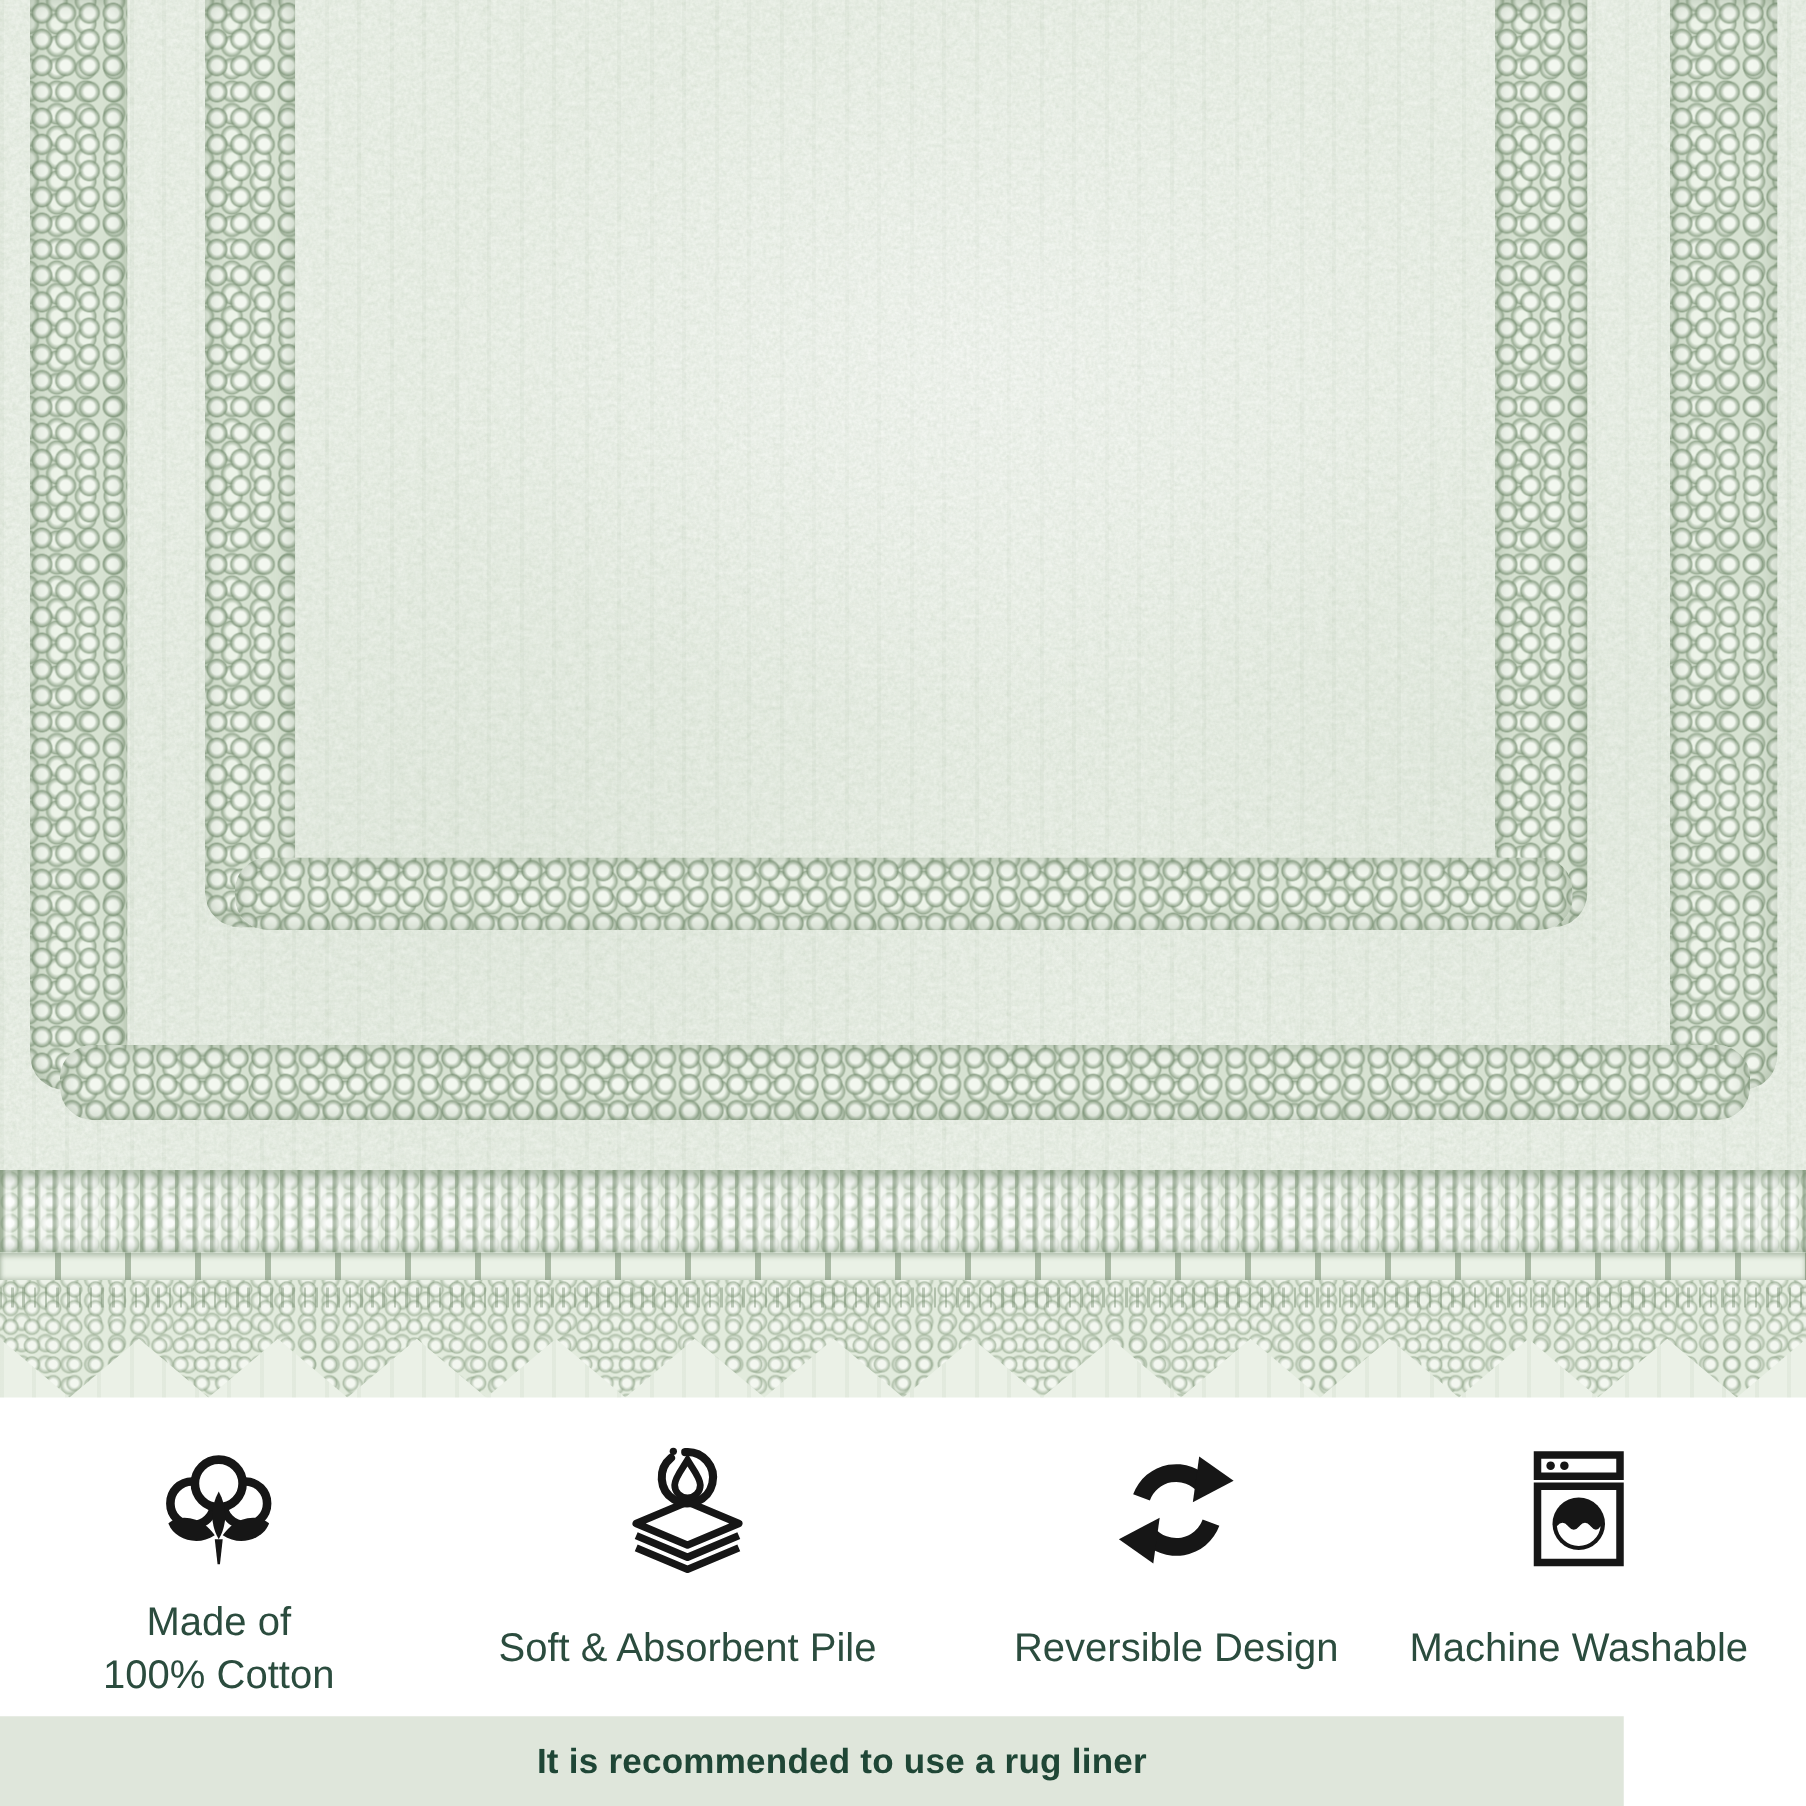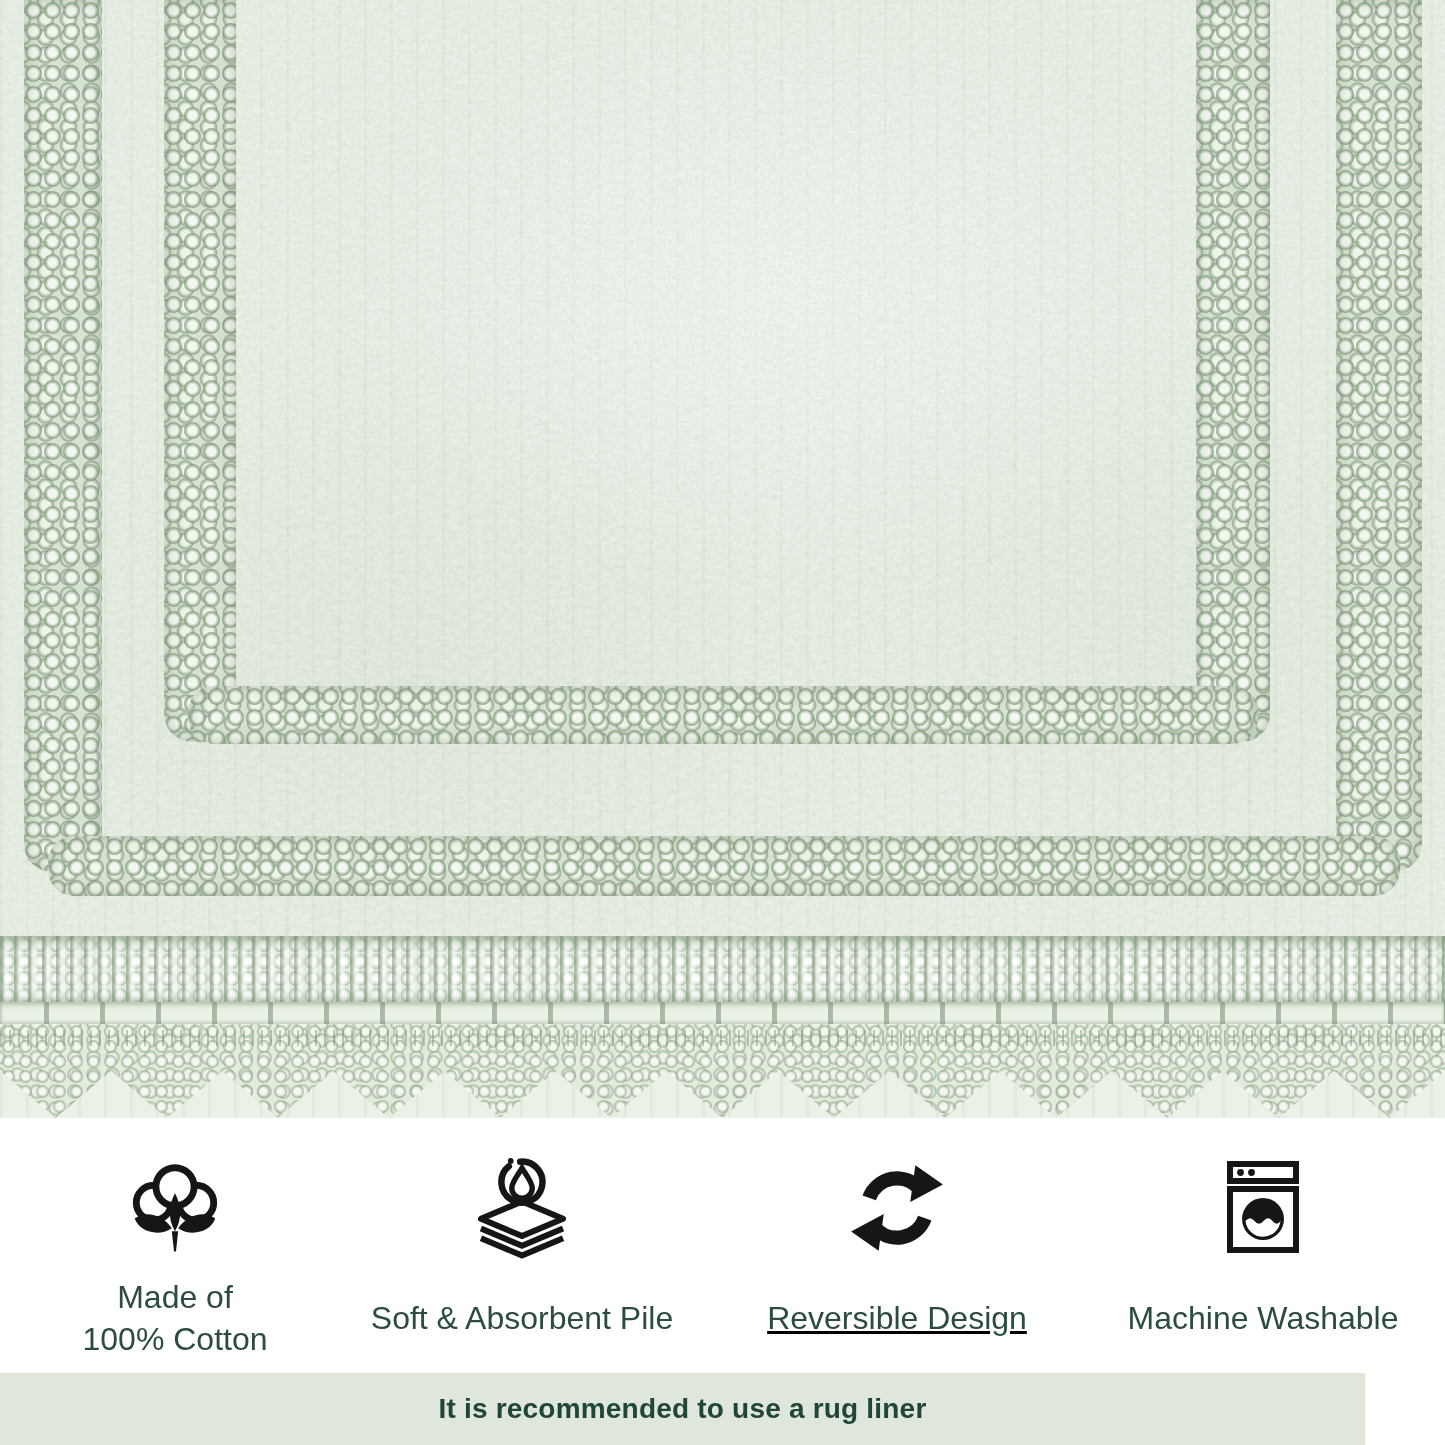--- a/index.html
+++ b/index.html
@@ -75,23 +75,23 @@
   }
   .feature .icon-box{height:112px;display:flex;align-items:center;justify-content:center;color:var(--icon-color,#161616);}
   .feature .icon-box svg{display:block;}
   .feature .label{
     margin-top:6px;height:96px;display:flex;align-items:center;justify-content:center;
     text-align:center;white-space:pre-line;
     font-size:32px;line-height:1.32;color:var(--label-text,#2b4c3e);
   }
   
   .banner{
-    position:absolute;left:0;top:1373px;width:1365px;height:72px;
+    position:absolute;left:0;top:1373px;width:1251px;height:72px;
     background:var(--banner-bg,#dfe6db);
-    display:flex;align-items:center;justify-content:center;
+    display:flex;align-items:center;justify-content:center;padding-left:48px;
   }
   .banner .banner-text{
     font-size:28px;font-weight:700;color:var(--banner-text,#1f4636);letter-spacing:.2px;
   }
 </style>
 </head>
 <body>
 
 <div class="photo">
 
@@ -135,37 +135,37 @@
         <path d="M53,69 C62,56 78,52 88,60 C84,72 66,78 53,69 Z"></path>
         <path d="M50,36 C44,47 43,60 50,72 C57,60 56,47 50,36 Z"></path>
         <path d="M47,72 L53,72 L50.9,91 L49.1,91 Z"></path>
       </g>
     </svg>
   </div>
   <div class="label">Made of
 100% Cotton</div>
 </div>
 
-<div class="feature" style="left:522px;">
+<div class="feature" style="left:550px;">
   <div class="icon-box">
     <svg width="108" height="108" viewBox="0 0 100 100" aria-hidden="true">
       <g fill="none" stroke="currentColor" stroke-width="5.5" stroke-linejoin="round">
         <path d="M50,44 L88,60 L50,76 L12,60 Z"></path>
         <path d="M12,69 L50,85 L88,69"></path>
         <path d="M12,78 L50,94 L88,78"></path>
       </g>
       <path d="M48.3,7.1 A19,19 0 1 1 37.8,11.4" fill="#fff" stroke="currentColor" stroke-width="6" stroke-linecap="round"></path>
       <circle cx="39.5" cy="6.5" r="2.7" fill="currentColor"></circle>
       <path d="M50,13 C46.5,19 40.5,26 40.5,31.5 A9.5,9.5 0 0 0 59.5,31.5 C59.5,26 53.5,19 50,13 Z" fill="#fff" stroke="currentColor" stroke-width="5"></path>
     </svg>
   </div>
   <div class="label">Soft &amp; Absorbent Pile</div>
 </div>
 
-<div class="feature" style="left:897px;text-decoration:underline;">
+<div class="feature" style="left:941px;">
   <div class="icon-box">
     <svg width="102" height="102" viewBox="0 0 100 100" aria-hidden="true">
       <g id="cycleArrow" fill="currentColor">
         <path d="M16.2,37.7 A36,36 0 0 1 77.6,26.9 L66.9,35.9 A22,22 0 0 0 29.3,42.5 Z"></path>
         <path d="M68,8 L95,27 L63,44 Z"></path>
       </g>
       <use href="#cycleArrow" transform="rotate(180 50 50)"></use>
     </svg>
   </div>
   <div class="label">Reversible Design</div>

